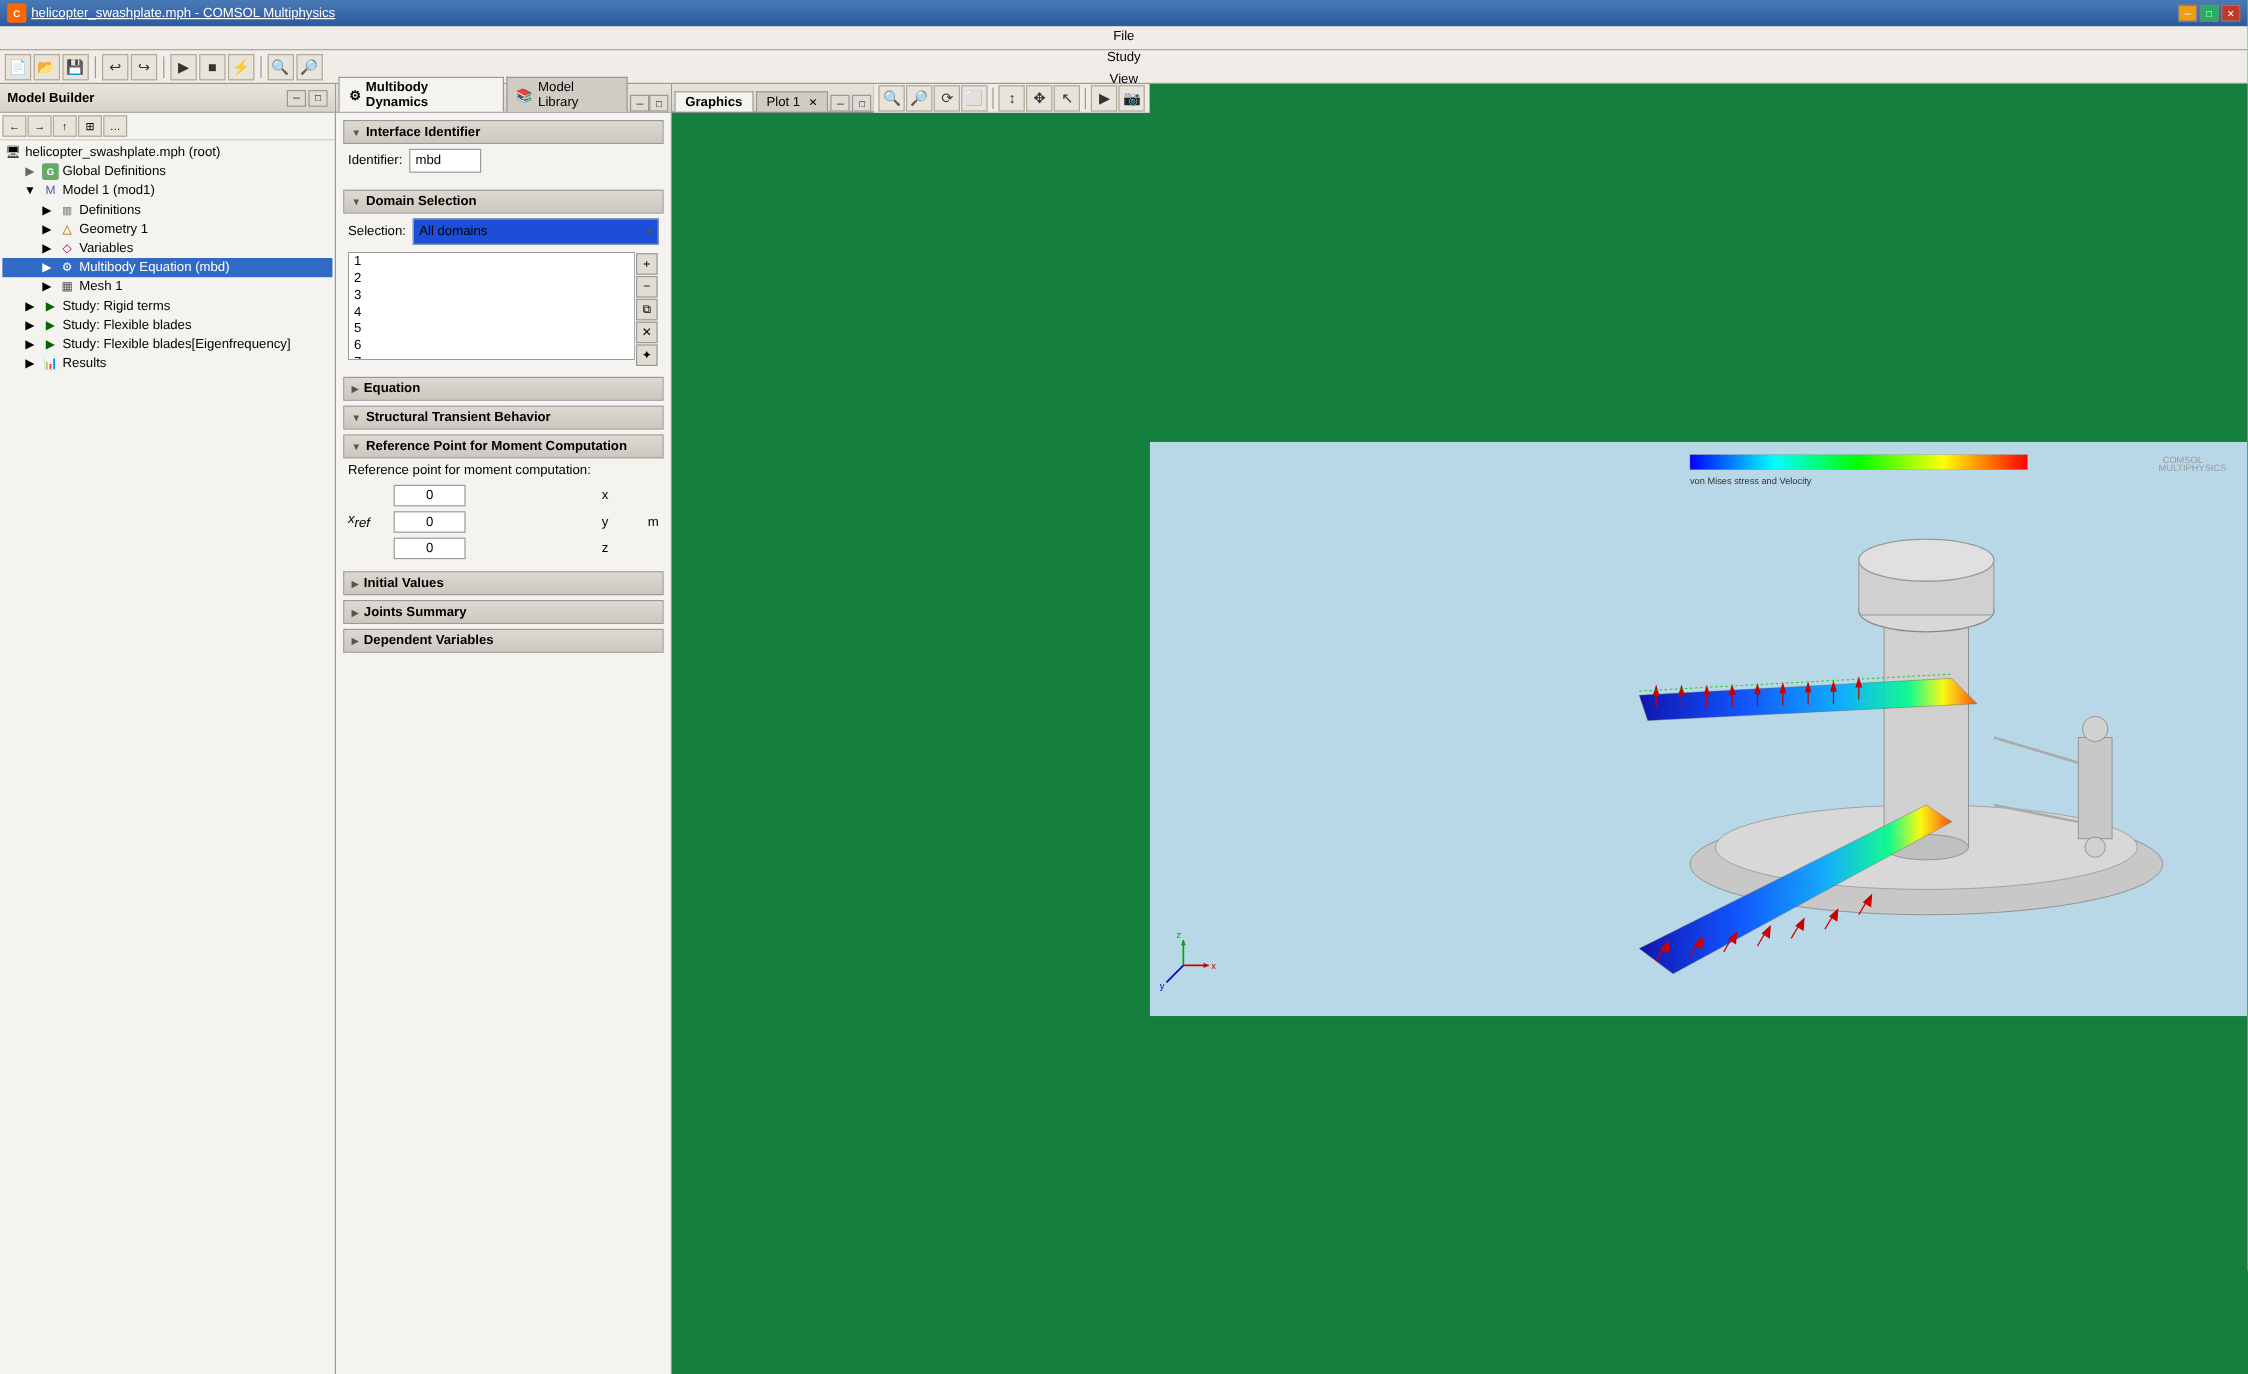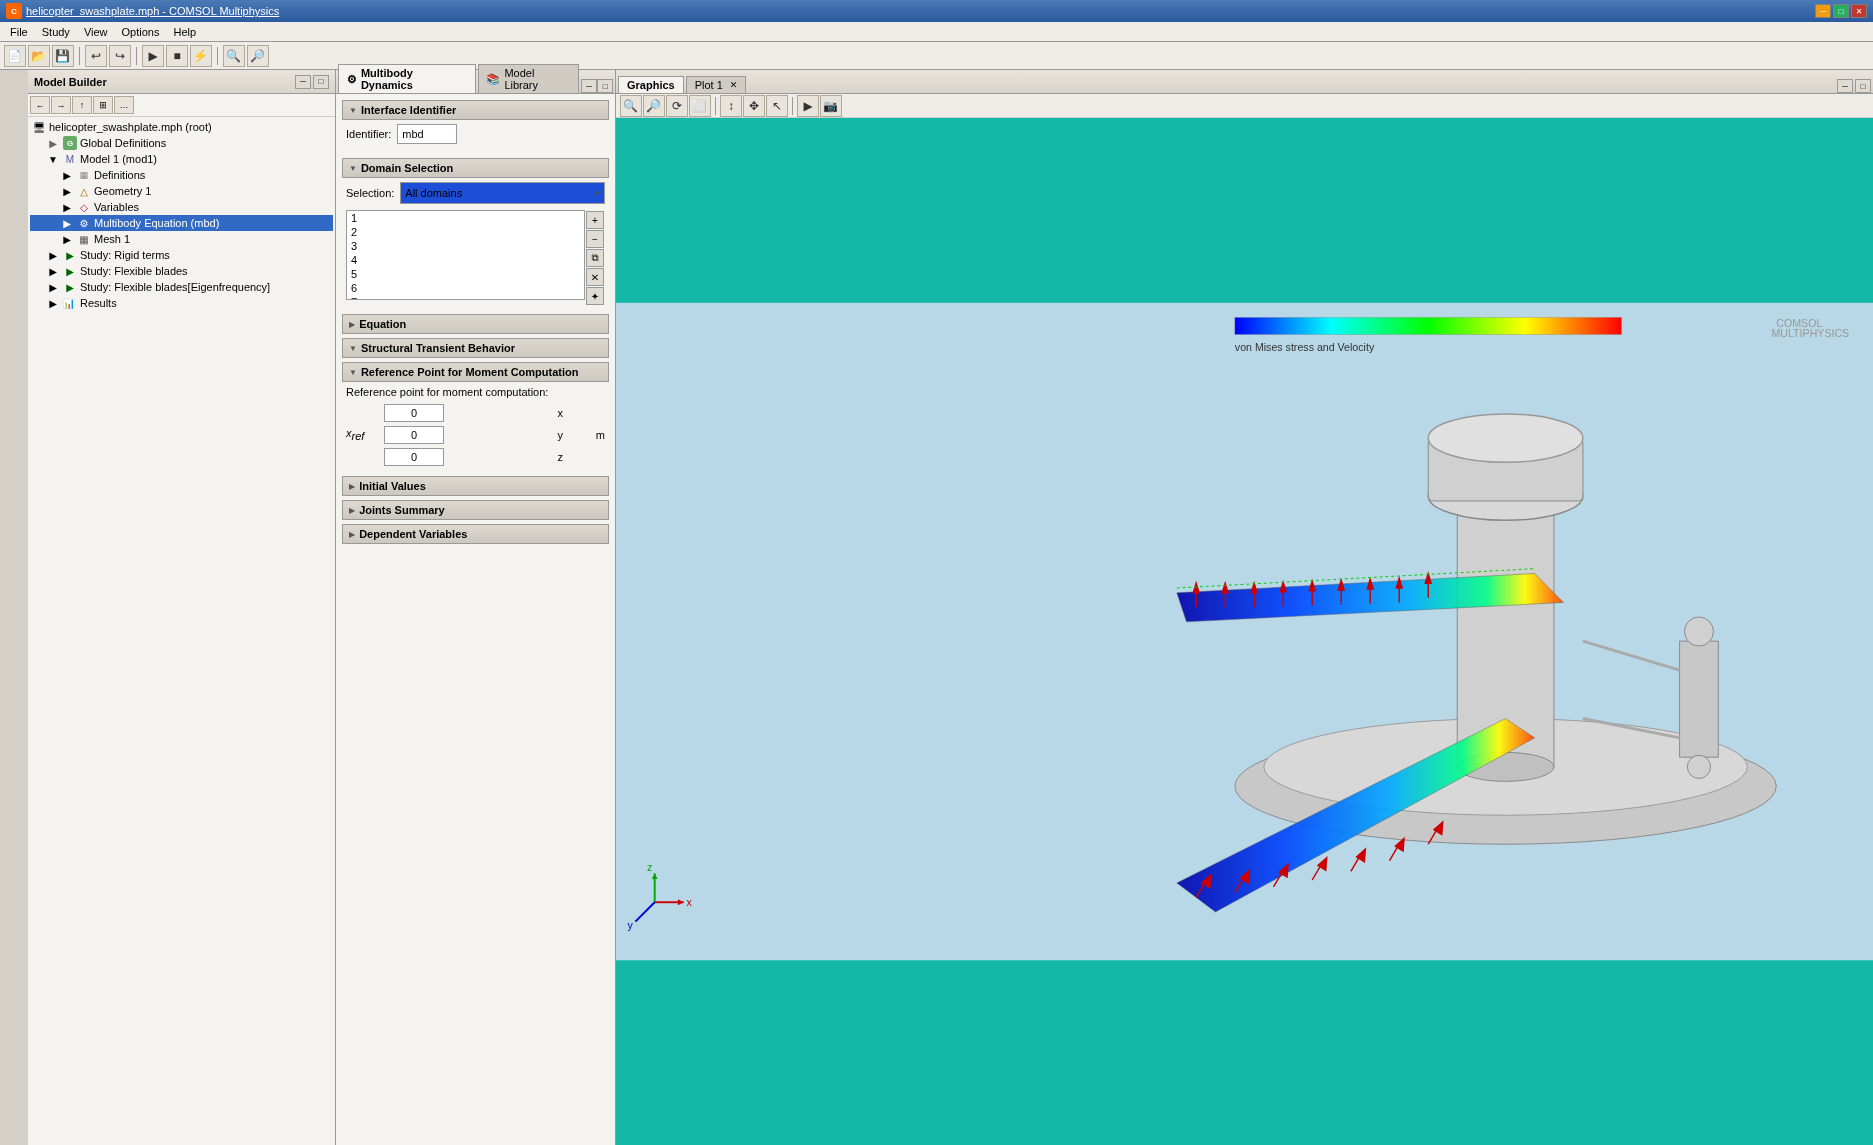--- a/index.html
+++ b/index.html
@@ -26,20 +26,21 @@
 
     
     .menu-bar {
       background: #f0ede8;
       border-bottom: 1px solid #999;
       height: 20px;
       display: flex;
       align-items: center;
       padding: 0 4px;
       gap: 2px;
+      flex-direction: column;
     }
     .menu-item { padding: 2px 6px; cursor: pointer; color: #000; }
 
     
     .toolbar {
       background: #f0ede8;
       border-bottom: 1px solid #999;
       height: 28px;
       display: flex;
       align-items: center;
@@ -50,26 +51,25 @@
     .tb-separator { width: 1px; height: 18px; background: #999; margin: 0 3px; }
 
     
     .main-container {
       display: flex;
       height: calc(1145px - 70px);
     }
 
     
     .left-panel {
-      width: 308px;
+      width: 280px;
       background: #f5f3ef;
       border-right: 1px solid #999;
       display: flex;
       flex-direction: column;
-      margin-left: 28px;
     }
     .panel-header {
       background: linear-gradient(to bottom, #e8e4dc, #d8d4cc);
       border-bottom: 1px solid #999;
       height: 24px;
       display: flex;
       align-items: center;
       padding: 0 6px;
       justify-content: space-between;
     }
@@ -157,23 +157,23 @@
     .select-wrapper { position: relative; }
     .select-wrapper::after { content: '▼'; position: absolute; right: 4px; top: 50%; transform: translateY(-50%); font-size: 8px; pointer-events: none; color: #555; }
 
     .ref-table { border-collapse: collapse; width: 100%; }
     .ref-table td { padding: 2px 4px; font-size: 11px; }
     .ref-table input { width: 60px; height: 18px; border: 1px solid #999; text-align: center; font-size: 11px; }
 
     
     .right-panel {
       flex: 1;
-      background: #14b8a6;
-      display: flex;
-      flex-direction: column;
+      background: #15803d;
+      display: flex;
+      flex-direction: row;
     }
     .graphics-tab-bar {
       background: linear-gradient(to bottom, #e8e4dc, #d8d4cc);
       border-bottom: 1px solid #999;
       display: flex;
       align-items: flex-end;
       padding: 2px 2px 0;
       height: 24px;
       justify-content: space-between;
     }

